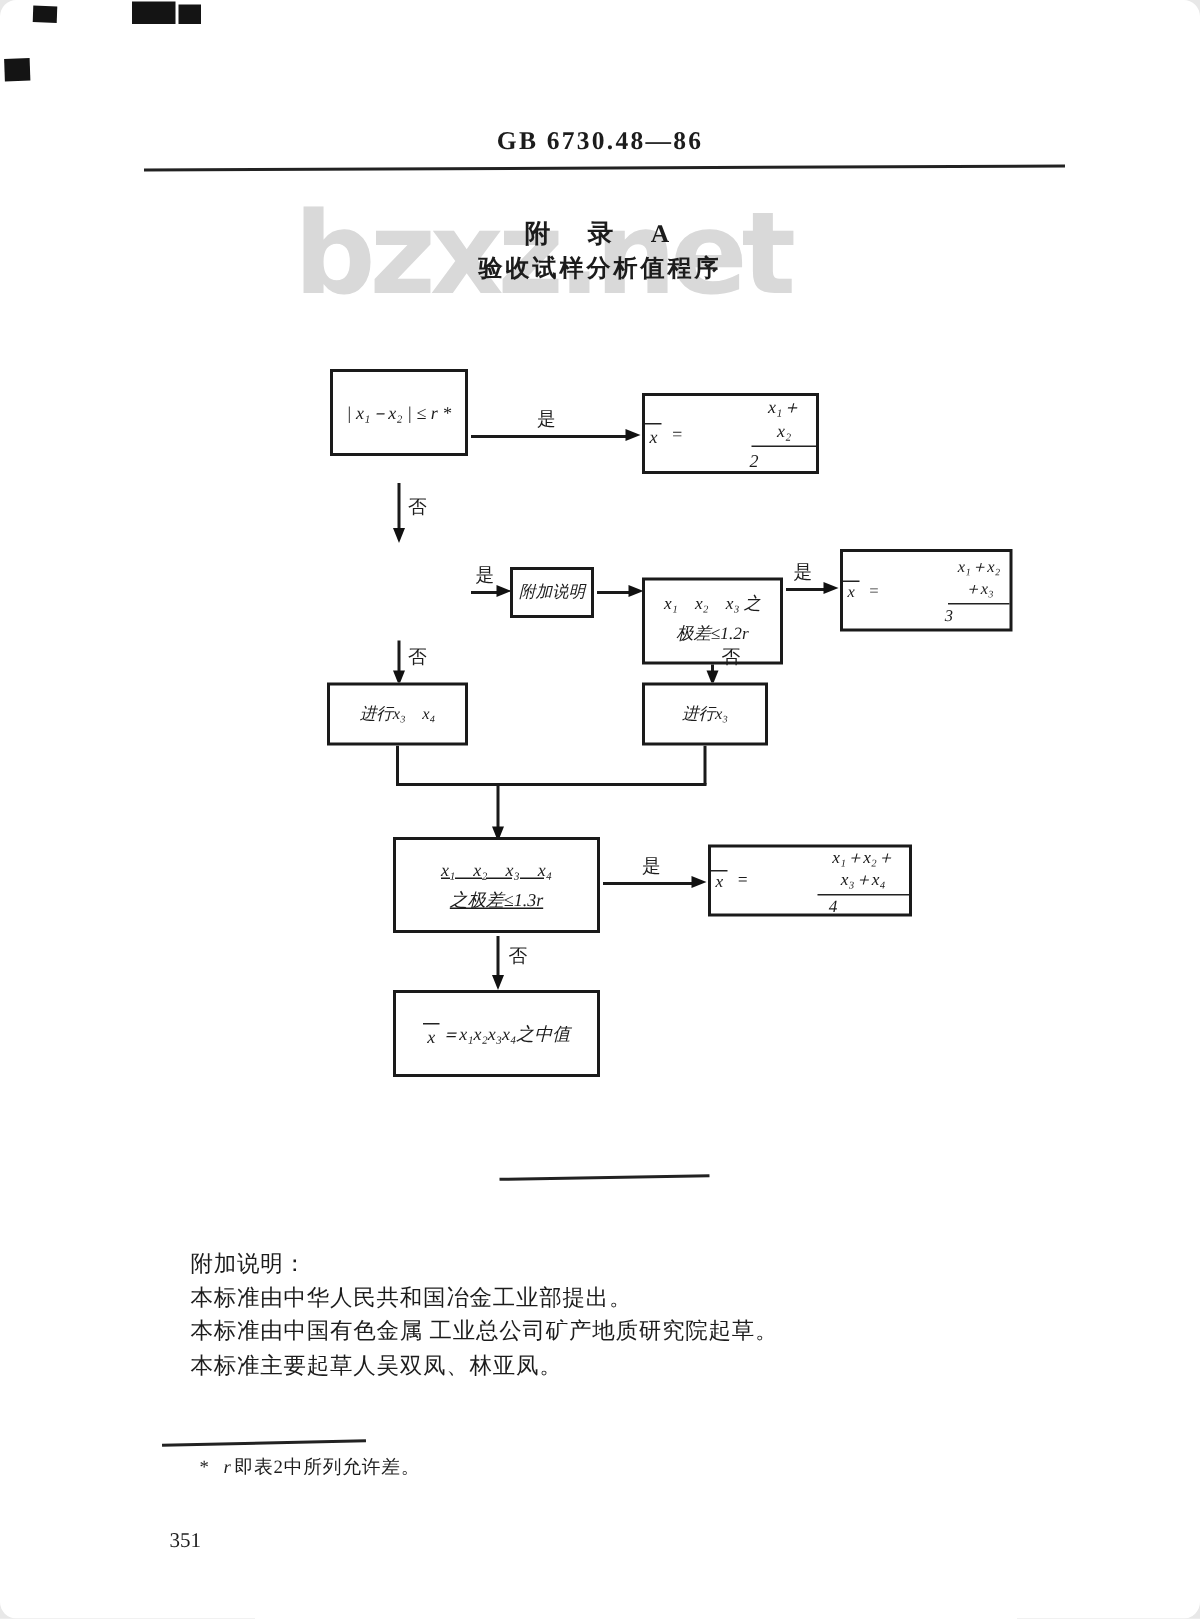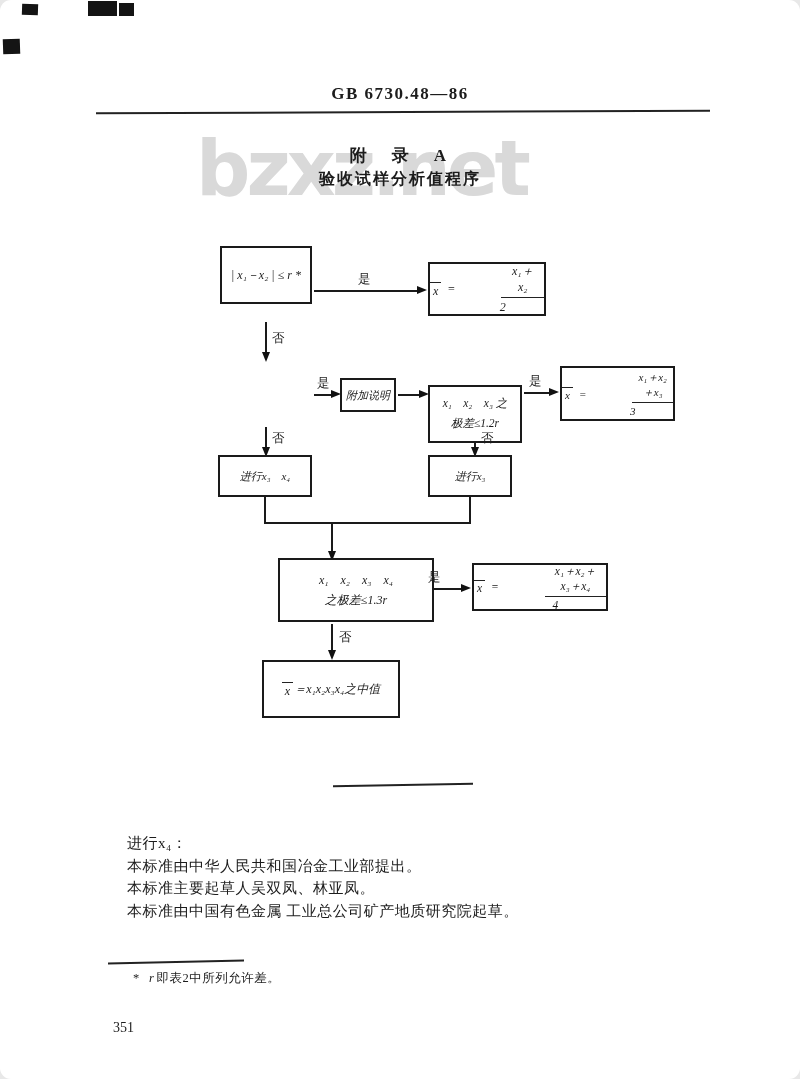--- a/index.html
+++ b/index.html
@@ -124,21 +124,21 @@
   <div class="box" style="left:428px;top:455px;width:84px;height:42px;">
     <div class="boxc" style="font-size:11px;">进行x₃</div>
   </div>
 
   <div class="ln" style="left:264px;top:497px;width:1.6px;height:26px;"></div>
   <div class="ln" style="left:469px;top:497px;width:1.6px;height:26px;"></div>
   <div class="ln" style="left:264px;top:522px;width:207px;height:1.6px;"></div>
   <div class="ln" style="left:331px;top:522px;width:1.6px;height:36px;"></div>
   <div class="ar down" style="left:328px;top:551px;"></div>
 
-  <div class="box" style="left:278px;top:558px;width:156px;height:64px;">
+  <div class="box" style="left:262px;top:558px;width:138px;height:64px;text-decoration:underline;">
     <div class="boxc" style="font-size:12px;">
       <span>x₁　x₂　x₃　x₄</span>
       <span>之极差≤1.3r</span>
     </div>
   </div>
   <div class="ln" style="left:402px;top:588px;width:64px;height:1.6px;"></div>
   <div class="ar right" style="left:461px;top:584px;"></div>
   <div class="lbl" style="left:428px;top:569px;">是</div>
   <div class="box" style="left:472px;top:563px;width:136px;height:48px;">
     <div class="eq" style="font-size:11.5px;">
@@ -158,24 +158,24 @@
   <div class="box" style="left:262px;top:660px;width:138px;height:58px;">
     <div class="eq" style="font-size:12px;gap:1px;">
       <span class="xbar">x</span>
       <span>＝x₁x₂x₃x₄之中值</span>
     </div>
   </div>
 
   <div class="rule" style="left:333px;top:784px;width:140px;height:2px;transform:rotate(-1deg);"></div>
 
   <div class="notes">
-    <div>进行x₄：</div>
+    <div>附加说明：</div>
     <div>本标准由中华人民共和国冶金工业部提出。</div>
+    <div>本标准由中国有色金属 工业总公司矿产地质研究院起草。</div>
     <div>本标准主要起草人吴双凤、林亚凤。</div>
-    <div>本标准由中国有色金属 工业总公司矿产地质研究院起草。</div>
   </div>
 
   <div class="rule" style="left:108px;top:961px;width:136px;height:1.5px;transform:rotate(-1.2deg);"></div>
   <div class="footnote">
     <span>*</span>&nbsp;
     <span class="r-it">r</span><span>即表2中所列允许差。</span>
   </div>
 
   <div class="pageno">351</div>
 

